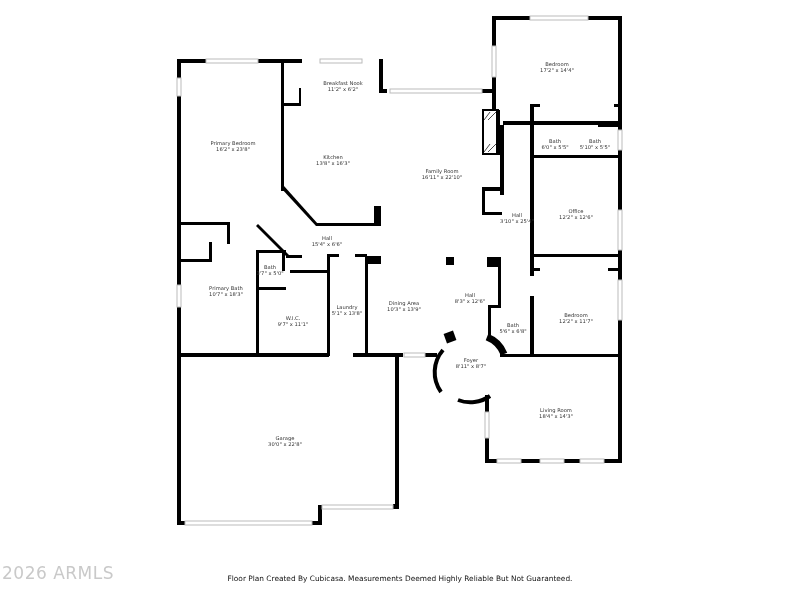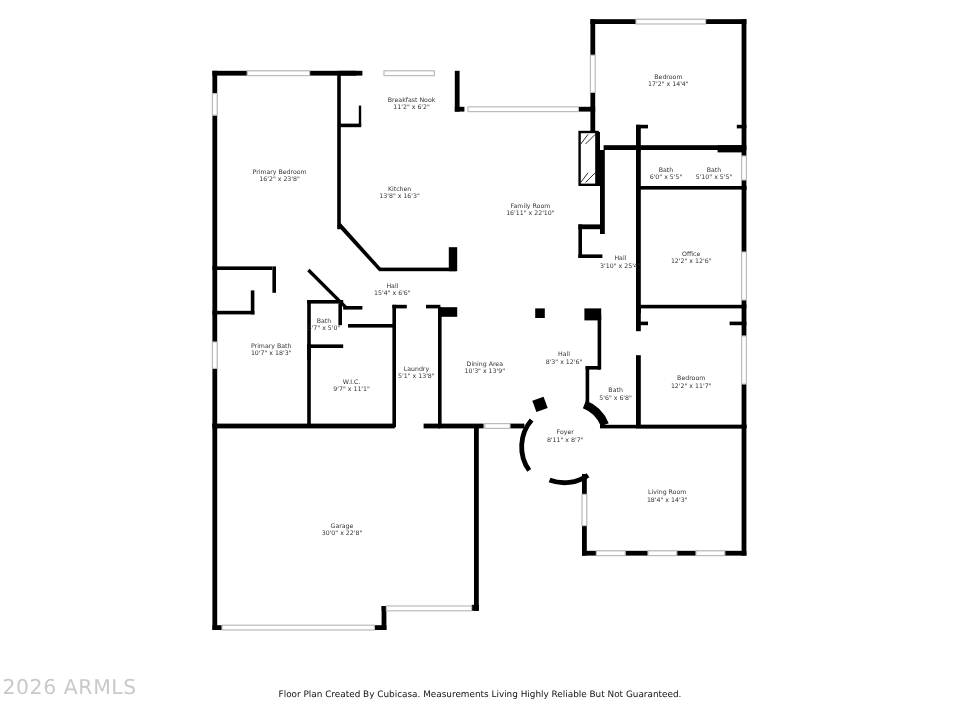--- a/index.html
+++ b/index.html
@@ -225,13 +225,13 @@
         <text class="room-label" x="556" y="418">18'4" x 14'3"</text>
       </g>
     <g>
         <text class="room-label" x="285" y="440">Garage</text>
         <text class="room-label" x="285" y="446">30'0" x 22'8"</text>
       </g>
   </g>
 </svg>
 
 <div class="watermark">2026 ARMLS</div>
-<div class="footer">Floor Plan Created By Cubicasa. Measurements Living Highly Reliable But Not Guaranteed.</div>
+<div class="footer">Floor Plan Created By Cubicasa. Measurements Deemed Highly Reliable But Not Guaranteed.</div>
 
 </body></html>

